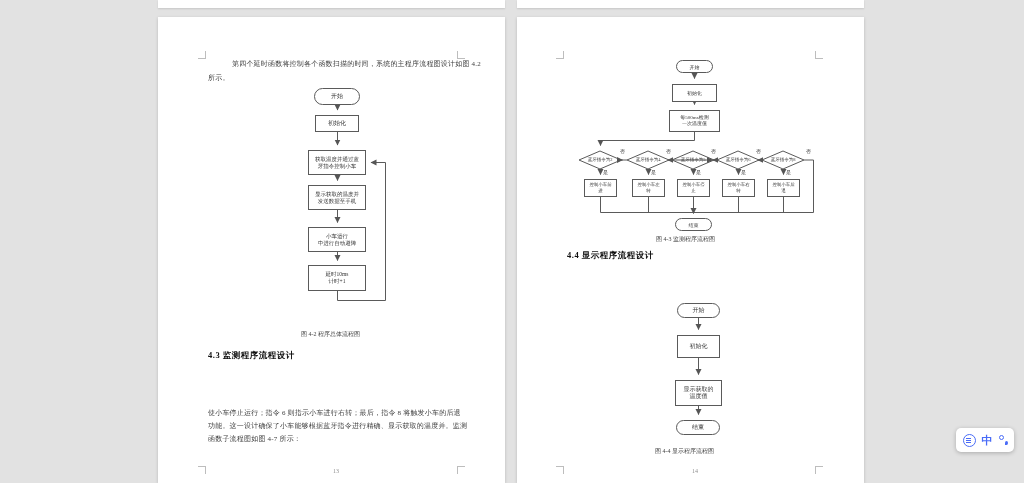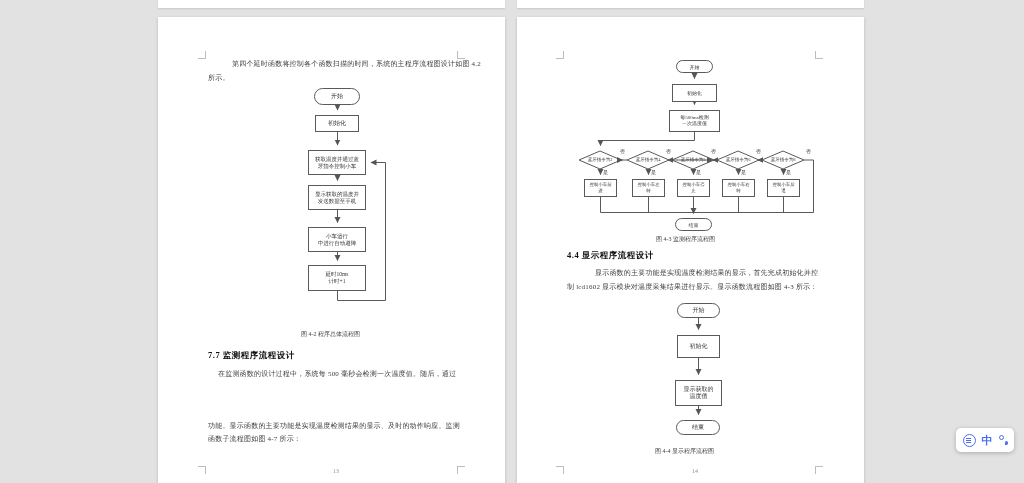--- a/index.html
+++ b/index.html
@@ -89,24 +89,24 @@
     </div>
     <div class="shape" style="left:150px;top:248px;width:58px;height:26px;font-size:5.5px;">
       <div>
           <span class="ln">延时10ms</span>
           <span class="ln">计时+1</span>
         </div>
     </div>
 
     <div class="fc-caption" style="left:143px;top:313px;">图 4-2  程序总体流程图</div>
 
-    <div class="heading" style="left:50px;top:333px;">7.7  监测程序流程设计</div>
-
-    <div class="pline" style="left:60px;top:351px;">在监测函数的设计过程中，系统每 500 毫秒会检测一次温度值。随后，通过</div>
-    <div class="pline" style="left:50px;top:403px;">功能。显示函数的主要功能是实现温度检测结果的显示、及时的动作响应。监测</div>
+    <div class="heading" style="left:50px;top:333px;">4.3  监测程序流程设计</div>
+
+    <div class="pline" style="left:50px;top:390px;">使小车停止运行；指令 6 则指示小车进行右转；最后，指令 8 将触发小车的后退</div>
+    <div class="pline" style="left:50px;top:403px;">功能。这一设计确保了小车能够根据蓝牙指令进行精确、显示获取的温度并。监测</div>
     <div class="pline" style="left:50px;top:416px;">函数子流程图如图 4-7 所示：</div>
 
     <div class="pagenum" style="left:175px;top:451px;">13</div>
   </div>
 
   <div class="page" style="left:517px;top:17px;width:347px;height:466px;">
 
     <div class="mark tl" style="left:39px;top:34px;"></div>
     <div class="mark tr" style="left:298px;top:34px;"></div>
     <div class="mark bl" style="left:39px;top:449px;"></div>
@@ -217,22 +217,20 @@
           <span class="ln">退</span>
         </div>
     </div>
 
     <div class="shape oval" style="left:158px;top:201px;width:37px;height:13px;font-size:5px;">结束</div>
 
     <div class="fc-caption" style="left:139px;top:218px;">图 4-3  监测程序流程图</div>
 
     <div class="heading" style="left:50px;top:233px;text-align:center;">4.4  显示程序流程设计</div>
 
-    <div class="pline" style="left:78px;top:250px;">显示函数的主要功能是实现温度检测结果的显示，首先完成初始化并控</div>
-    <div class="pline" style="left:50px;top:264px;">制 lcd1602 显示模块对温度采集结果进行显示。显示函数流程图如图 4-3 所示：</div>
 
     <div class="shape oval" style="left:160px;top:286px;width:43px;height:15px;font-size:6px;">开始</div>
     <div class="shape" style="left:160px;top:318px;width:43px;height:23px;font-size:6px;">初始化</div>
     <div class="shape" style="left:158px;top:363px;width:47px;height:26px;font-size:6px;">
       <div>
           <span class="ln">显示获取的</span>
           <span class="ln">温度值</span>
         </div>
     </div>
     <div class="shape oval" style="left:159px;top:403px;width:44px;height:15px;font-size:6px;">结束</div>

